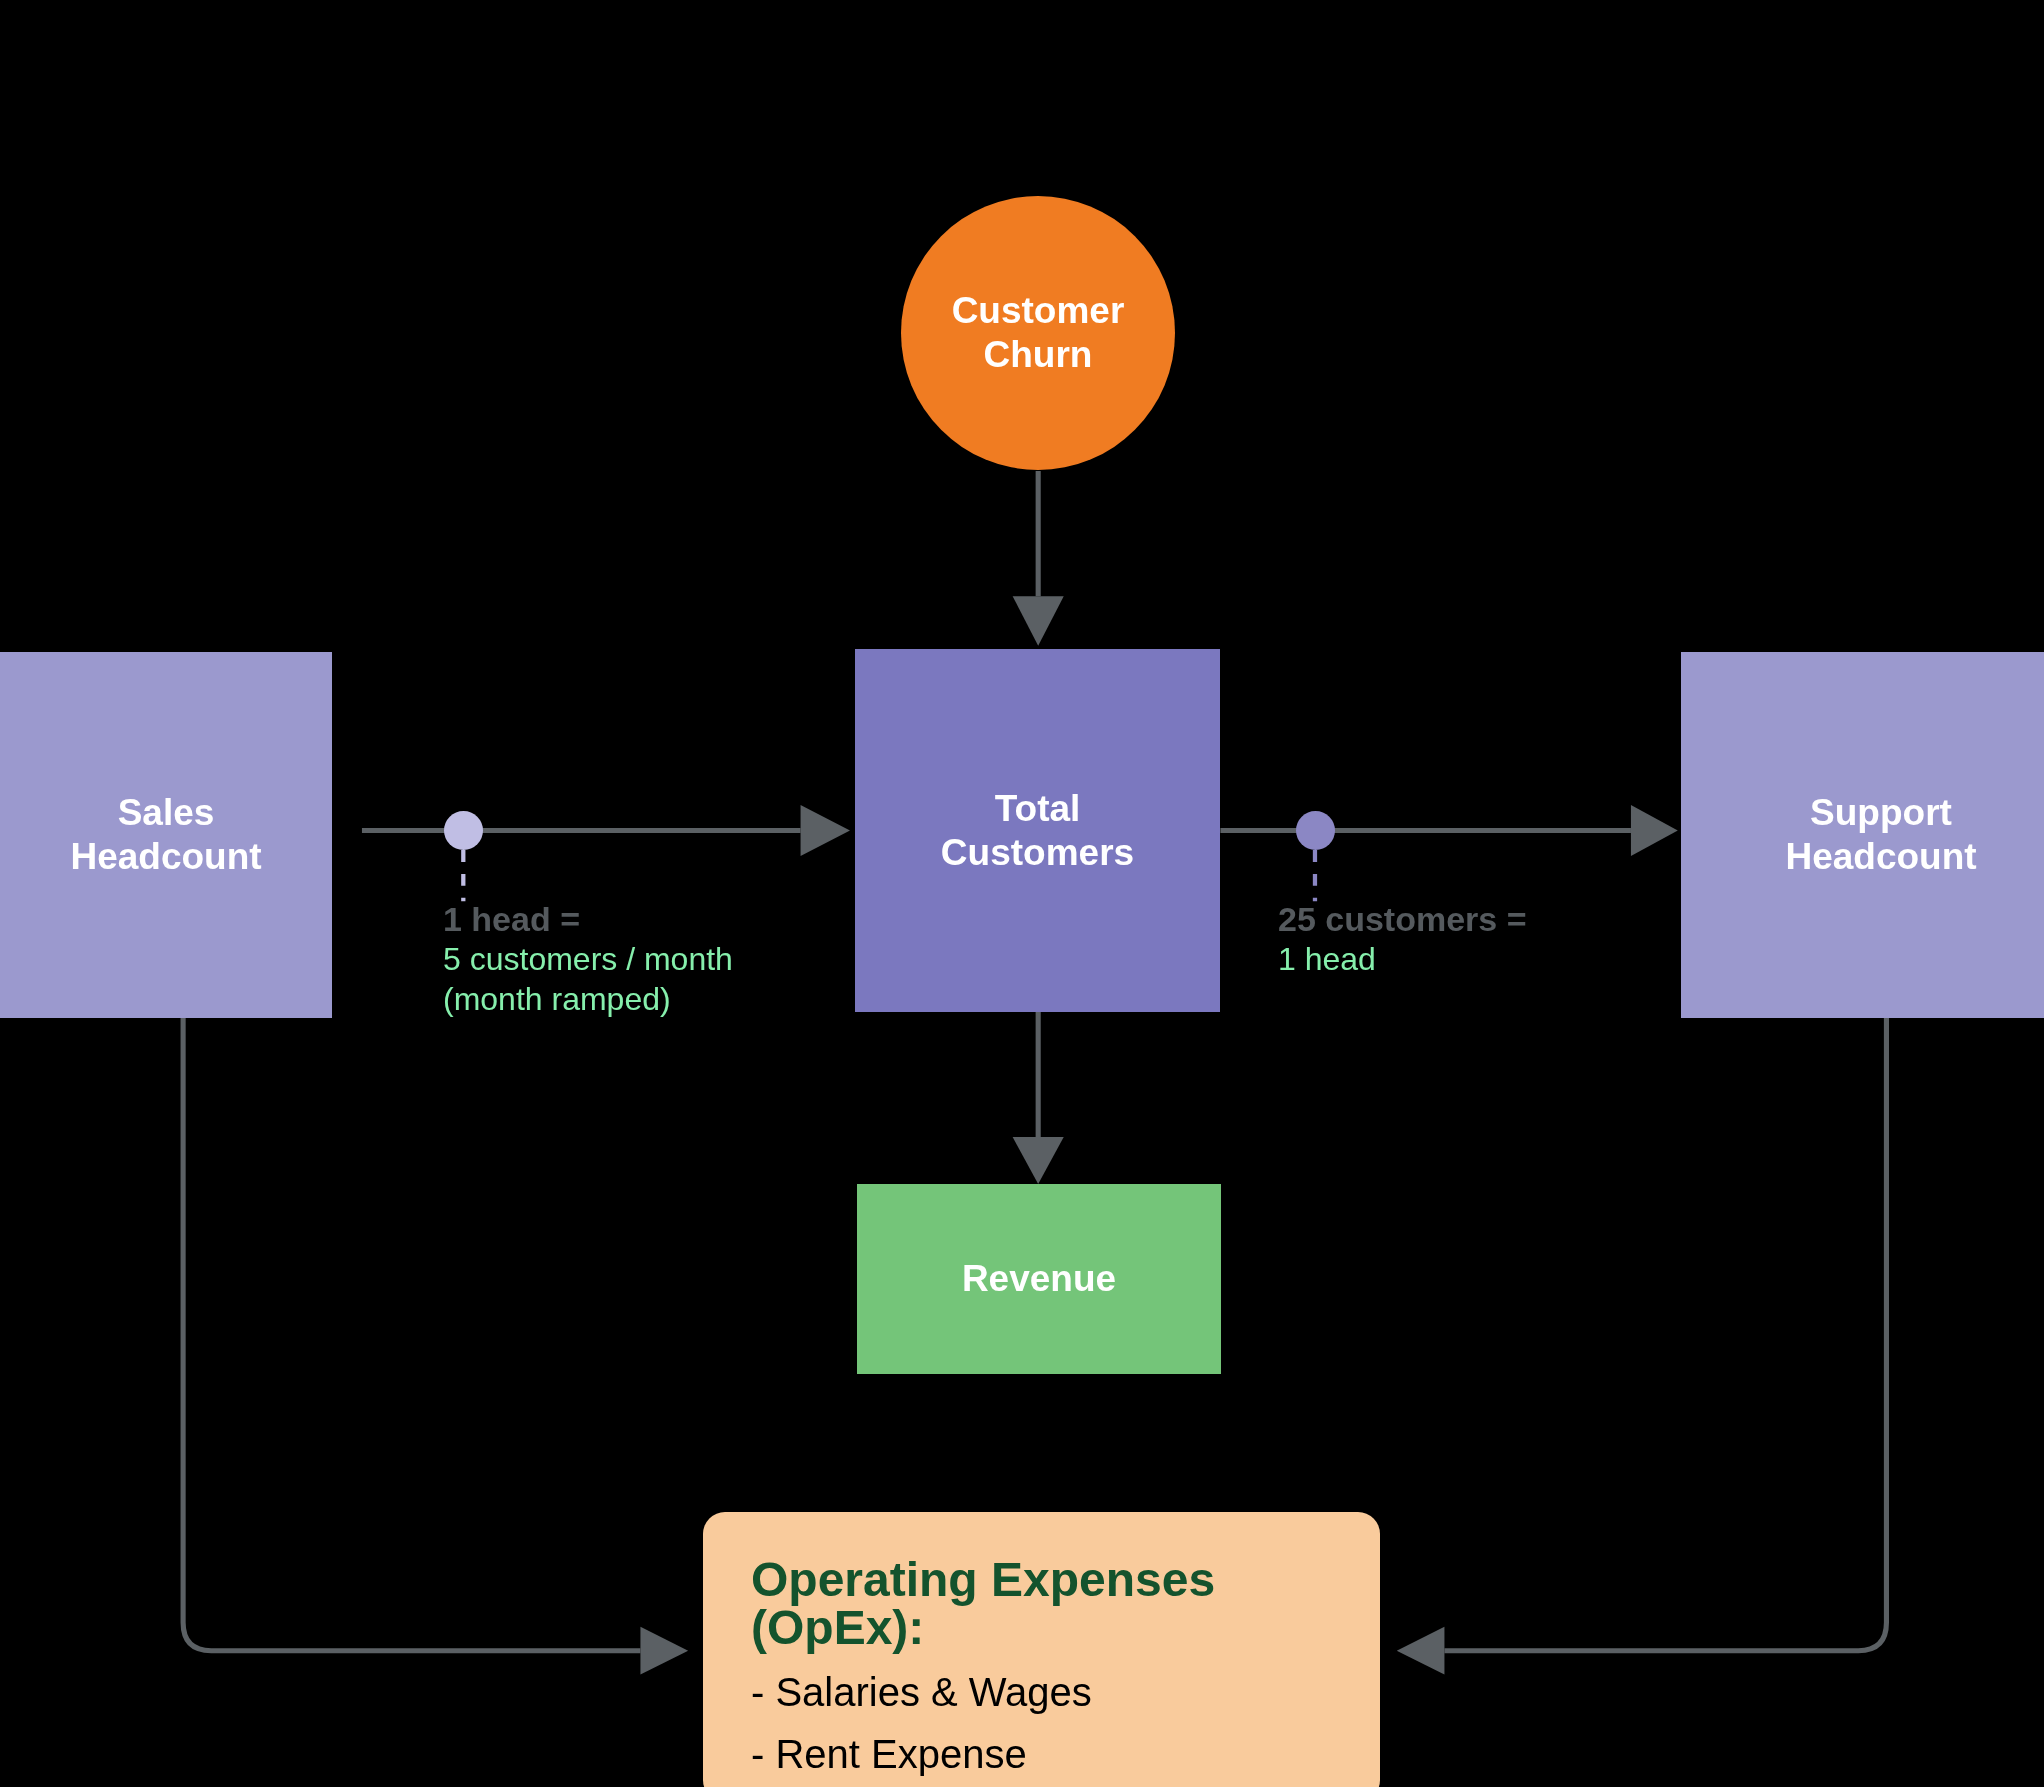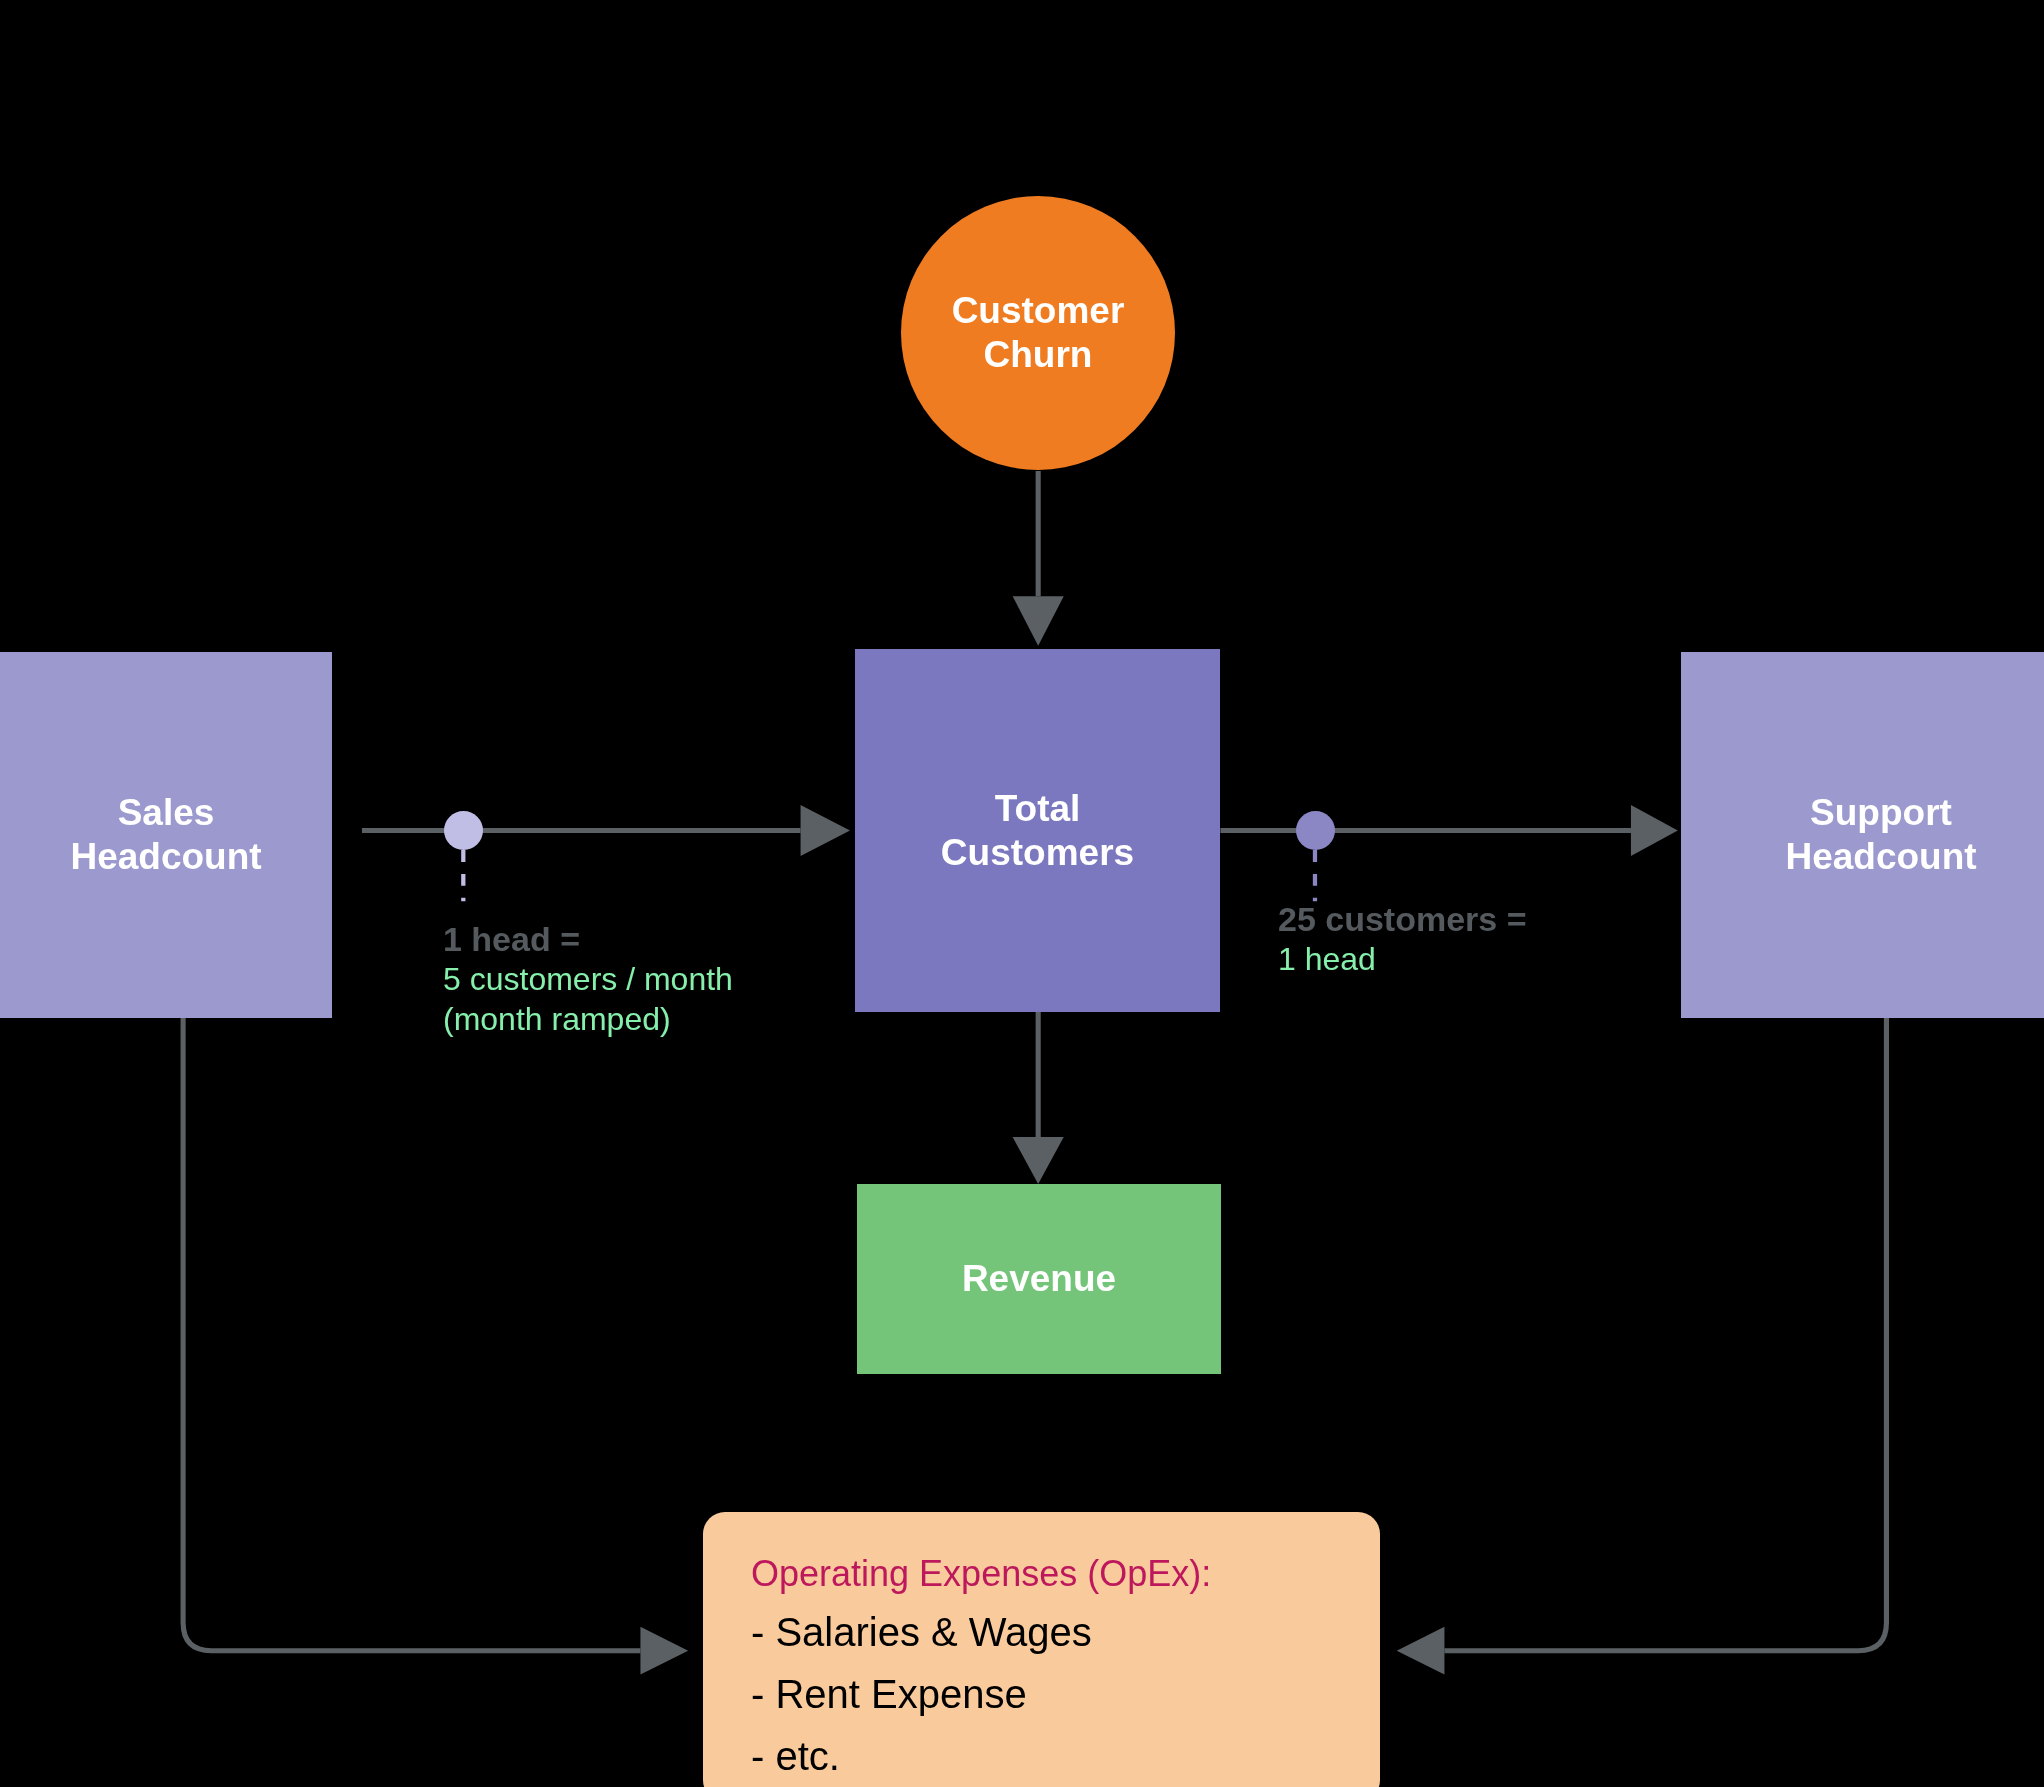--- a/index.html
+++ b/index.html
@@ -11,26 +11,26 @@
   #n-sales{left:0px;top:652px;width:332px;height:366px;background:#9b99ce;}
   #n-support{left:1681px;top:652px;width:400px;height:366px;background:#9b99ce;}
   #n-customers{left:855px;top:649px;width:365px;height:363px;background:#7b78bf;}
   #n-revenue{left:857px;top:1184px;width:364px;height:190px;background:#74c579;}
   #n-churn{left:901px;top:196px;width:274px;height:274px;background:#f07c22;border-radius:50%;}
   .node.sq .lbl{font-size:37px;}
   #n-revenue .lbl{font-size:37px;}
   #n-churn .lbl{font-size:37px;}
   #n-opex{position:absolute;left:703px;top:1512px;width:677px;height:290px;
           background:#f9cb9c;border-radius:22px;box-sizing:border-box;padding:44px 48px 0 48px;}
-  #n-opex .opex-title{font-size:36px;font-weight:normal;color:#be185d;line-height:1.0;margin-bottom:20.4px;}
+  #n-opex .opex-title{font-size:48px;font-weight:bold;color:#14532d;line-height:1.0;margin-bottom:20.4px;}
   #n-opex .opex-item{font-size:40px;color:#000;line-height:1.0;margin-bottom:22px;}
   .anno{position:absolute;}
   .anno .a1{font-size:34px;font-weight:bold;color:#555a5e;line-height:1.22;white-space:nowrap;}
   .anno .a2{font-size:32px;color:#86efac;line-height:1.22;white-space:nowrap;}
-  #anno-left{left:443px;top:899px;margin-top:20px;}
+  #anno-left{left:443px;top:899px;}
   #anno-right{left:1278px;top:899px;}
   .dot{position:absolute;border-radius:50%;}
   #dot-left{left:444px;top:811px;width:39px;height:39px;background:#c0bee4;}
   #dot-right{left:1296px;top:811px;width:39px;height:39px;background:#8b87c4;}
 </style>
 </head>
 <body>
 
 <div id="stage">
 

